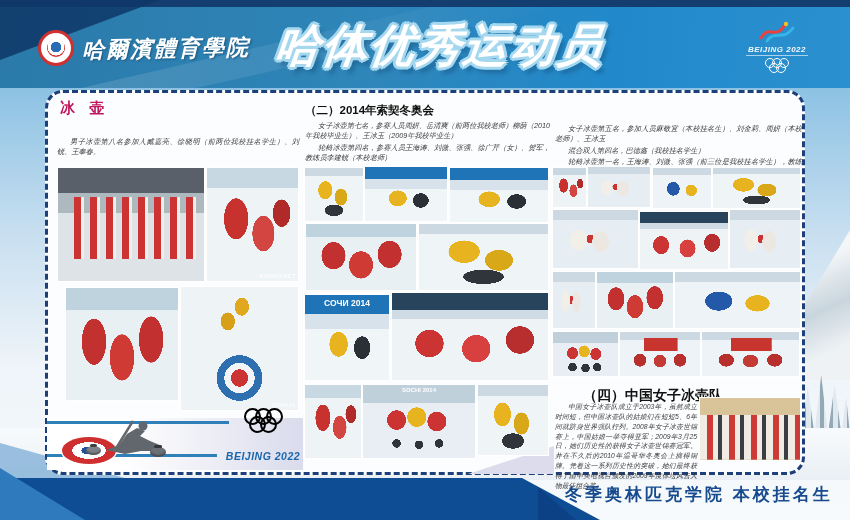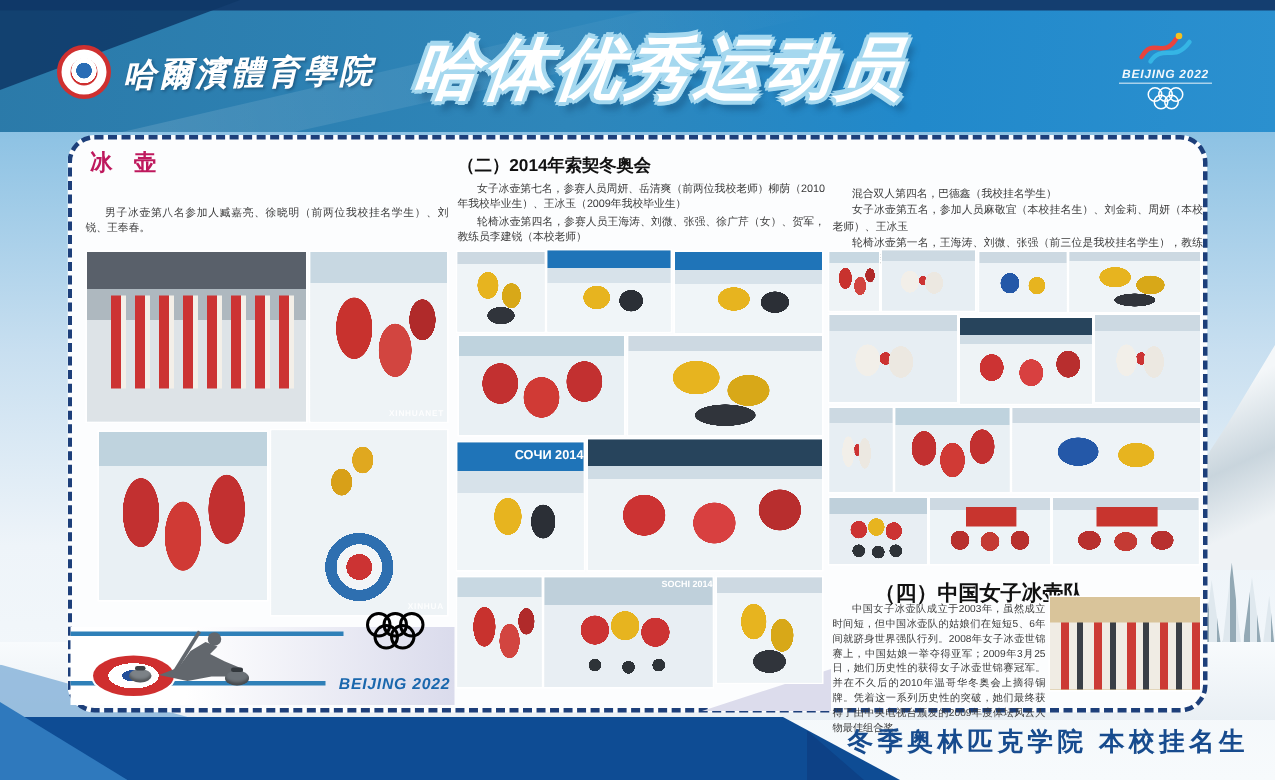--- a/index.html
+++ b/index.html
@@ -62,26 +62,26 @@
     color:#174b8e;letter-spacing:3px;white-space:nowrap;}
 
   
   .board{position:absolute;left:45px;top:90px;width:760px;height:385px;box-sizing:border-box;
     background:#fcfdfe;border:3px dashed #1d3f7a;border-radius:18px;}
   .lavender{position:absolute;left:468px;top:446px;width:86px;height:28px;background:#dcdcec;
     clip-path:polygon(0 100%,100% 0,100% 100%);}
 
   .topic-title{position:absolute;left:60px;top:99px;font-size:15px;font-weight:bold;color:#be185d;letter-spacing:5px;}
   .sec-head{position:absolute;font-size:11.5px;font-weight:bold;color:#111;white-space:nowrap;}
-  .sec-body{position:absolute;font-size:7.2px;line-height:1.45;color:#3a3a3a;text-align:justify;}
+  .sec-body{position:absolute;font-size:7.2px;line-height:1.45;color:#3a3a3a;text-align:justify;font-style:italic;}
   .sec-body p{margin:0 0 1px;text-indent:13px;}
 
   
   .photo{position:absolute;background-color:#e8eef2;background-repeat:no-repeat;box-shadow:0 0 0 1px #fff;}
-  .pl{position:absolute;left:0;right:0;text-align:right;color:#fff;font-weight:bold;}
+  .pl{position:absolute;left:0;right:0;text-align:center;color:#fff;font-weight:bold;}
   .wm{position:absolute;right:2px;bottom:2px;color:rgba(255,255,255,.85);font-size:5.5px;font-weight:bold;letter-spacing:.5px;}
 
   .t-podium{background-image:
     repeating-linear-gradient(90deg,rgba(0,0,0,0) 0 6px,#cc3333 6px 13px,#f3efe8 13px 16px),
     linear-gradient(180deg,#59606a 0 22%,#aeb8bf 22% 40%,#dde3e7 40% 100%);
     background-size:88% 55%,100% 100%;background-position:55% 58%,0 0;}
   .t-redsweep{background-image:
     radial-gradient(ellipse 22% 30% at 32% 45%,#c8322e 0 60%,rgba(0,0,0,0) 61%),
     radial-gradient(ellipse 20% 26% at 62% 58%,#d24540 0 60%,rgba(0,0,0,0) 61%),
     radial-gradient(ellipse 16% 20% at 82% 40%,#b02a2a 0 60%,rgba(0,0,0,0) 61%),
@@ -237,22 +237,22 @@
     <span class="pl" style="top:3px;font-size:8.5px;">СОЧИ 2014</span>
   </div>
   <div class="photo t-redwomen" style="left:392px;top:293px;width:156px;height:87px;"></div>
   <div class="photo t-redsweep" style="left:305px;top:385px;width:56px;height:73px;"></div>
   <div class="photo t-wheel" style="left:363px;top:385px;width:112px;height:73px;">
     <span class="pl" style="top:2px;font-size:6px;">SOCHI 2014</span>
   </div>
   <div class="photo t-yellow" style="left:478px;top:385px;width:70px;height:70px;"></div>
 
   <div class="sec-body" style="left:555px;top:124px;width:247px;">
+    <p>女子冰壶第五名，参加人员麻敬宜（本校挂名生）、刘金莉、周妍（本校老师）、王冰玉</p>
     <p>混合双人第四名，巴德鑫（我校挂名学生）</p>
-    <p>女子冰壶第五名，参加人员麻敬宜（本校挂名生）、刘金莉、周妍（本校老师）、王冰玉</p>
     <p>轮椅冰壶第一名，王海涛、刘微、张强（前三位是我校挂名学生），教练岳清爽（我校老师），李建锐（我校研究生）</p>
   </div>
   <div class="photo t-redsweep" style="left:553px;top:168px;width:33px;height:39px;"></div>
   <div class="photo t-white" style="left:588px;top:167px;width:62px;height:40px;"></div>
   <div class="photo t-blue" style="left:653px;top:168px;width:58px;height:40px;"></div>
   <div class="photo t-yellow" style="left:713px;top:168px;width:87px;height:40px;"></div>
   <div class="photo t-white" style="left:553px;top:210px;width:85px;height:58px;"></div>
   <div class="photo t-redwomen" style="left:640px;top:212px;width:88px;height:57px;"></div>
   <div class="photo t-white" style="left:730px;top:210px;width:70px;height:58px;"></div>
   <div class="photo t-white" style="left:553px;top:272px;width:42px;height:56px;"></div>

